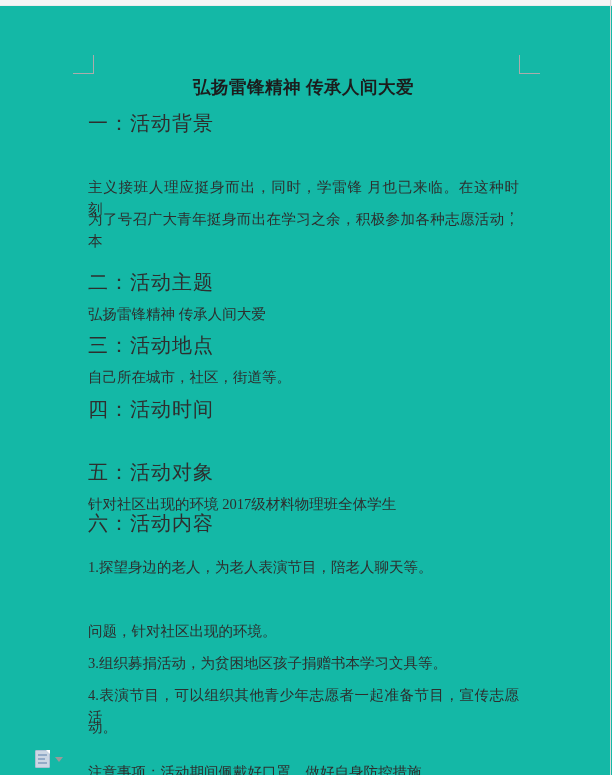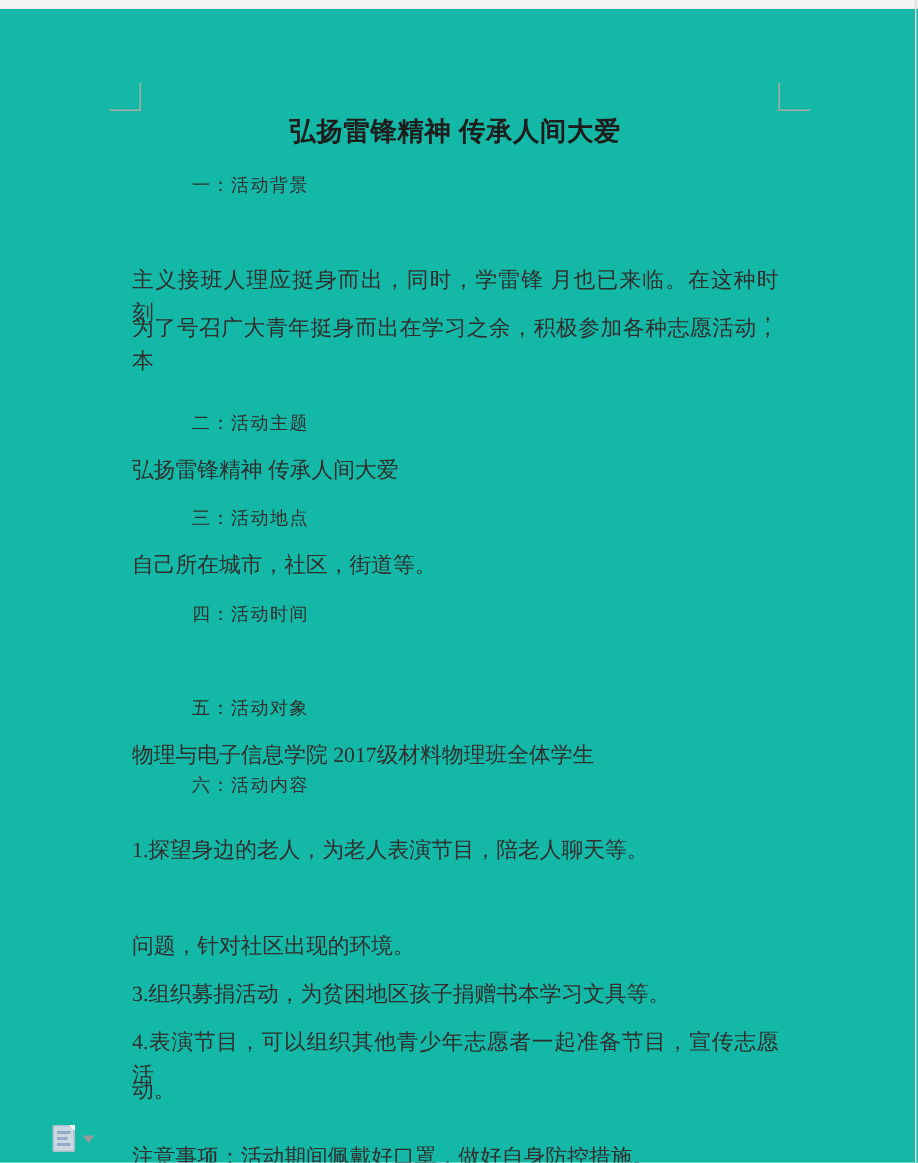--- a/index.html
+++ b/index.html
@@ -37,21 +37,21 @@
     text-align: center;
     font-size: 17.5px; font-weight: bold; color: #1c1c1c;
     line-height: 26px; letter-spacing: 0.5px;
     white-space: pre;
   }
   .line {
     position: absolute; left: 0; width: 431px;
     font-size: 14.5px; line-height: 22px; color: #2e2e2e;
     white-space: pre;
   }
-  .line.h { font-size: 12px; letter-spacing: 1px; margin-left: 40px; }
+  .line.h { font-size: 20px; letter-spacing: 1px; }
   .line.j {
     white-space: normal;
     text-align: justify;
     text-align-last: justify;
     text-justify: inter-character;
   }
 
   
   .paste-btn {
     position: absolute; left: 32px; top: 746px; width: 40px; height: 26px;
@@ -98,21 +98,21 @@
 
     <div class="line h" style="top:112px">一：活动背景</div>
     <div class="line j" style="top:176px">主义接班人理应挺身而出，同时，学雷锋 月也已来临。在这种时刻，</div>
     <div class="line j" style="top:208px">为了号召广大青年挺身而出在学习之余，积极参加各种志愿活动，本</div>
     <div class="line h" style="top:271px">二：活动主题</div>
     <div class="line" style="top:303px">弘扬雷锋精神 传承人间大爱</div>
     <div class="line h" style="top:334px">三：活动地点</div>
     <div class="line" style="top:366px">自己所在城市，社区，街道等。</div>
     <div class="line h" style="top:398px">四：活动时间</div>
     <div class="line h" style="top:461px">五：活动对象</div>
-    <div class="line" style="top:493px">物理与电子信息学院 2017级材料物理班全体学生</div>
+    <div class="line" style="top:493px">针对社区出现的环境 2017级材料物理班全体学生</div>
     <div class="line h" style="top:512px">六：活动内容</div>
     <div class="line" style="top:556px">1.探望身边的老人，为老人表演节目，陪老人聊天等。</div>
     <div class="line" style="top:620px">问题，针对社区出现的环境。</div>
     <div class="line" style="top:652px">3.组织募捐活动，为贫困地区孩子捐赠书本学习文具等。</div>
     <div class="line j" style="top:684px">4.表演节目，可以组织其他青少年志愿者一起准备节目，宣传志愿活</div>
     <div class="line" style="top:716px">动。</div>
     <div class="line" style="top:761px">注意事项：活动期间佩戴好口罩，做好自身防控措施。</div>
   </div>
 
   <div class="paste-btn">

